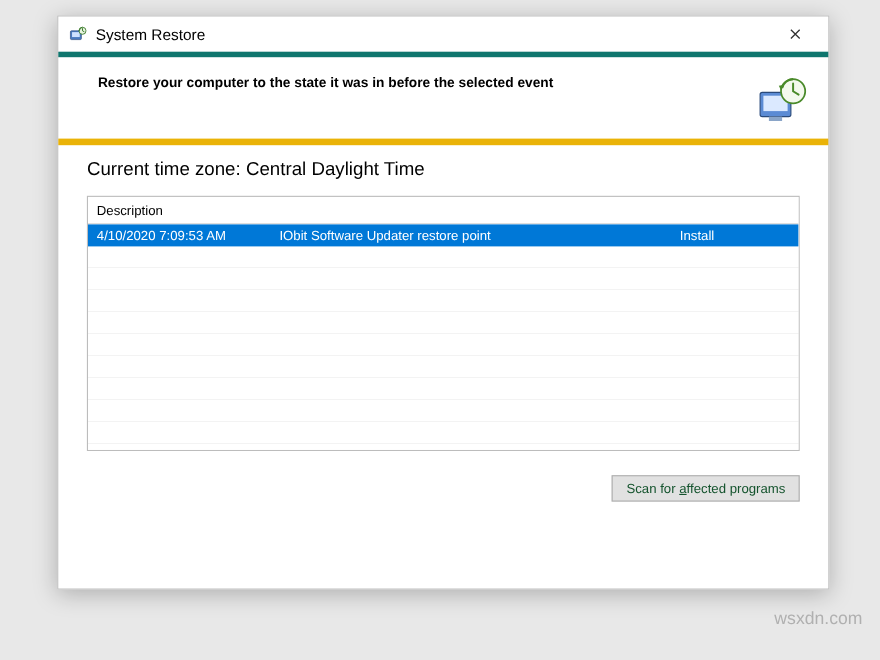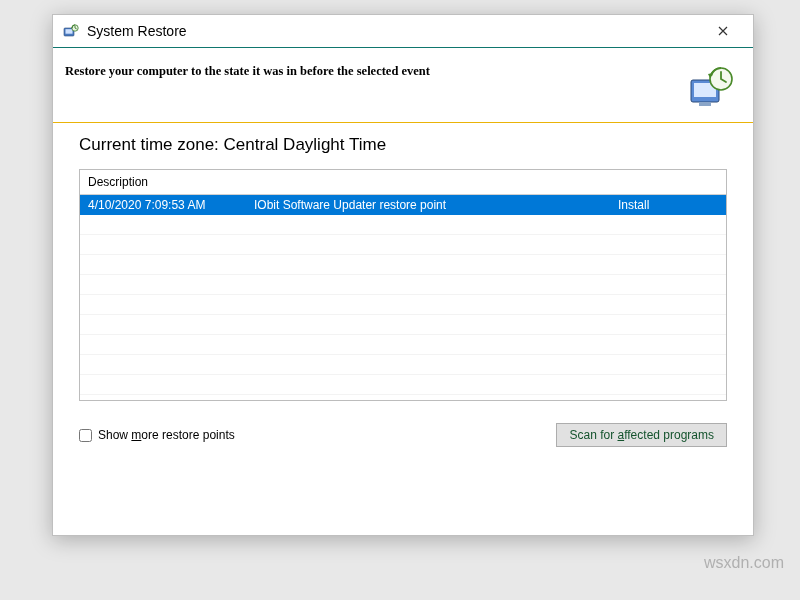--- a/index.html
+++ b/index.html
@@ -22,21 +22,21 @@
     border: 1px solid #bfbfbf;
     box-shadow: 0 4px 20px rgba(0,0,0,0.25);
     display: flex;
     flex-direction: column;
   }
   .titlebar {
     height: 32px;
     display: flex;
     align-items: center;
     padding: 0 10px;
-    border-bottom: 1px solid #0f766e;
+    border-bottom: 5px solid #0f766e;
   }
   .titlebar .app-icon {
     width: 16px; height: 16px;
     margin-right: 8px;
     display: inline-flex;
     align-items: center;
     justify-content: center;
   }
   .titlebar .title {
     font-size: 14px;
@@ -50,23 +50,22 @@
     align-items: center;
     justify-content: center;
     font-size: 14px;
     color: #333;
     cursor: pointer;
   }
 
   .header {
     display: flex;
     align-items: flex-start;
-    padding: 14px 18px 10px 12px;
-    border-bottom: 1px solid #eab308;
-    font-family: Liberation Serif, serif;
+    padding: 14px 18px 10px 36px;
+    border-bottom: 6px solid #eab308;
   }
   .header .heading {
     font-weight: bold;
     font-size: 12.5px;
     color: #000;
     flex: 1;
     padding-top: 2px;
   }
   .header .hero-icon {
     width: 50px;
@@ -254,26 +253,20 @@
       <div class="grid-body">
         <div class="row selected">
           <div class="cell col-date">4/10/2020 7:09:53 AM</div>
           <div class="cell col-desc">IObit Software Updater restore point</div>
           <div class="cell col-type">Install</div>
         </div>
       </div>
     </div>
 
     <div class="below-grid">
-      <label class="checkbox-wrap">
-        <input type="checkbox" style="">
-        <span>
-          <span>Show </span><span class="u">m</span><span>ore restore points</span>
-        </span>
-      </label>
       <button class="btn scan-btn">
         <span>Scan for </span><span class="u">a</span><span>ffected programs</span>
       </button>
     </div>
 
   </div>
 
 
 </div>
 

